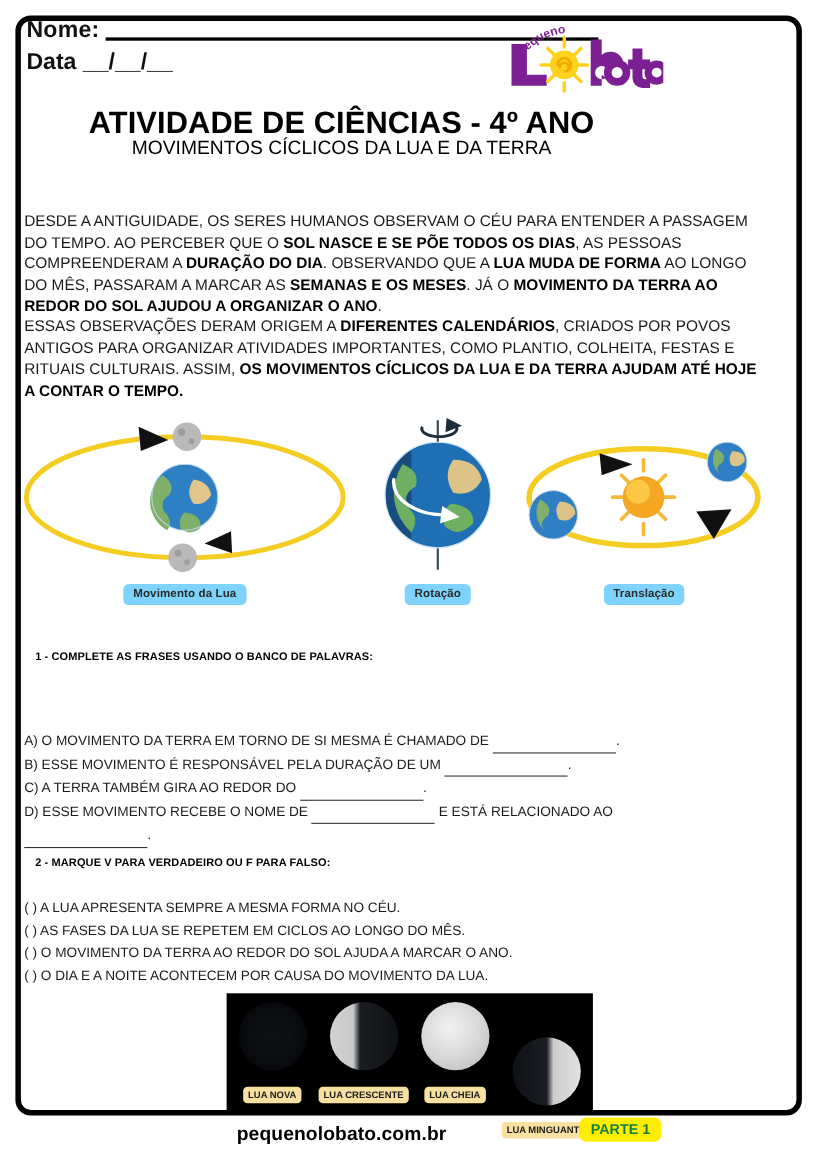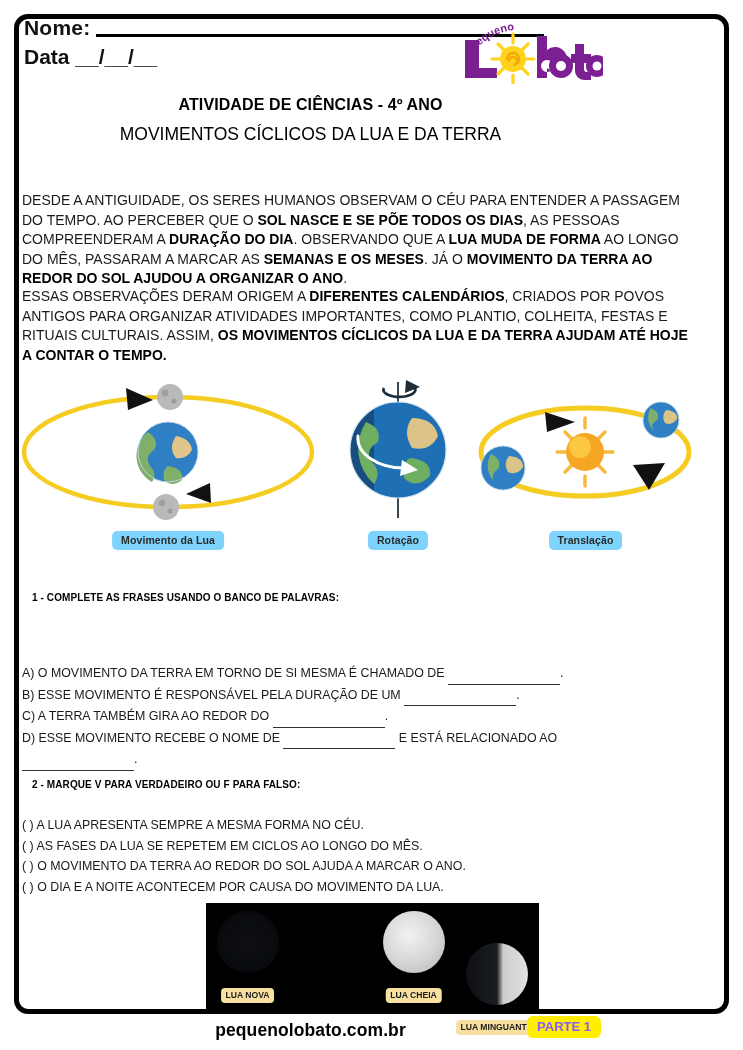--- a/index.html
+++ b/index.html
@@ -41,21 +41,21 @@
   
   .logo {
     position: absolute; right: 18px; top: 16px;
     width: 148px; height: 68px;
   }
 
   
   .title1 {
     position: absolute; left: 0; right: 0; top: 96px;
     text-align: center;
-    font-size: 16px; font-weight: bold; color: #000;
+    font-size: 28px; font-weight: bold; color: #000;
     letter-spacing: .1px;
   }
   .title2 {
     position: absolute; left: 0; right: 0; top: 124px;
     text-align: center;
     font-size: 17.5px; font-weight: normal; color: #000;
   }
 
   
   .para {
@@ -142,21 +142,21 @@
     padding: 2px 5px 3px;
     font-size: 8.6px; font-weight: bold; color: #1a1a1a;
     white-space: nowrap;
   }
 
   
   .parte {
     position: absolute; right: 20px; bottom: 12px;
     background: #ffee00; border-radius: 6px;
     padding: 3px 10px 4px;
-    font-size: 13px; font-weight: bold; color: #8b5cf6;
+    font-size: 13px; font-weight: bold; color: #15803d;
   }
 
   
   .footer {
     position: absolute; left: 0; right: 0; top: 1020px;
     text-align: center;
     font-size: 17.5px; font-weight: bold; color: #000;
     letter-spacing: .1px;
   }
 </style>
@@ -306,20 +306,24 @@
       <div class="qline">(  ) AS FASES DA LUA SE REPETEM EM CICLOS AO LONGO DO MÊS.</div>
       <div class="qline">(  ) O MOVIMENTO DA TERRA AO REDOR DO SOL AJUDA A MARCAR O ANO.</div>
       <div class="qline">(  ) O DIA E A NOITE ACONTECEM POR CAUSA DO MOVIMENTO DA LUA.</div>
     </div>
 
   <div class="moons">
       <div class="moon-cell" style="left: 0px;">
         <div class="moon-disc" style="background:#0d0f12;box-shadow:inset 0 0 18px #05060a;"></div>
         <div class="mlabel">LUA NOVA</div>
       </div>
+      <div class="moon-cell" style="left: 83px;">
+        <div class="moon-disc" style="background:linear-gradient(90deg,#d2d2d2 0%,#c9c9c9 34%,#1a1d22 44%,#0e1014 100%);"></div>
+        <div class="mlabel">LUA CRESCENTE</div>
+      </div>
       <div class="moon-cell" style="left: 166px;">
         <div class="moon-disc" style="background:radial-gradient(circle at 42% 38%, #f2f2f2 0%, #d5d5d5 55%, #b4b4b4 100%);"></div>
         <div class="mlabel">LUA CHEIA</div>
       </div>
       <div class="moon-cell" style="left: 249px; margin-top: 32px;">
         <div class="moon-disc" style="background:linear-gradient(90deg,#0e1014 0%,#1a1d22 50%,#cccccc 60%,#e2e2e2 100%);"></div>
         <div class="mlabel">LUA MINGUANTE</div>
       </div>
     </div>
 

